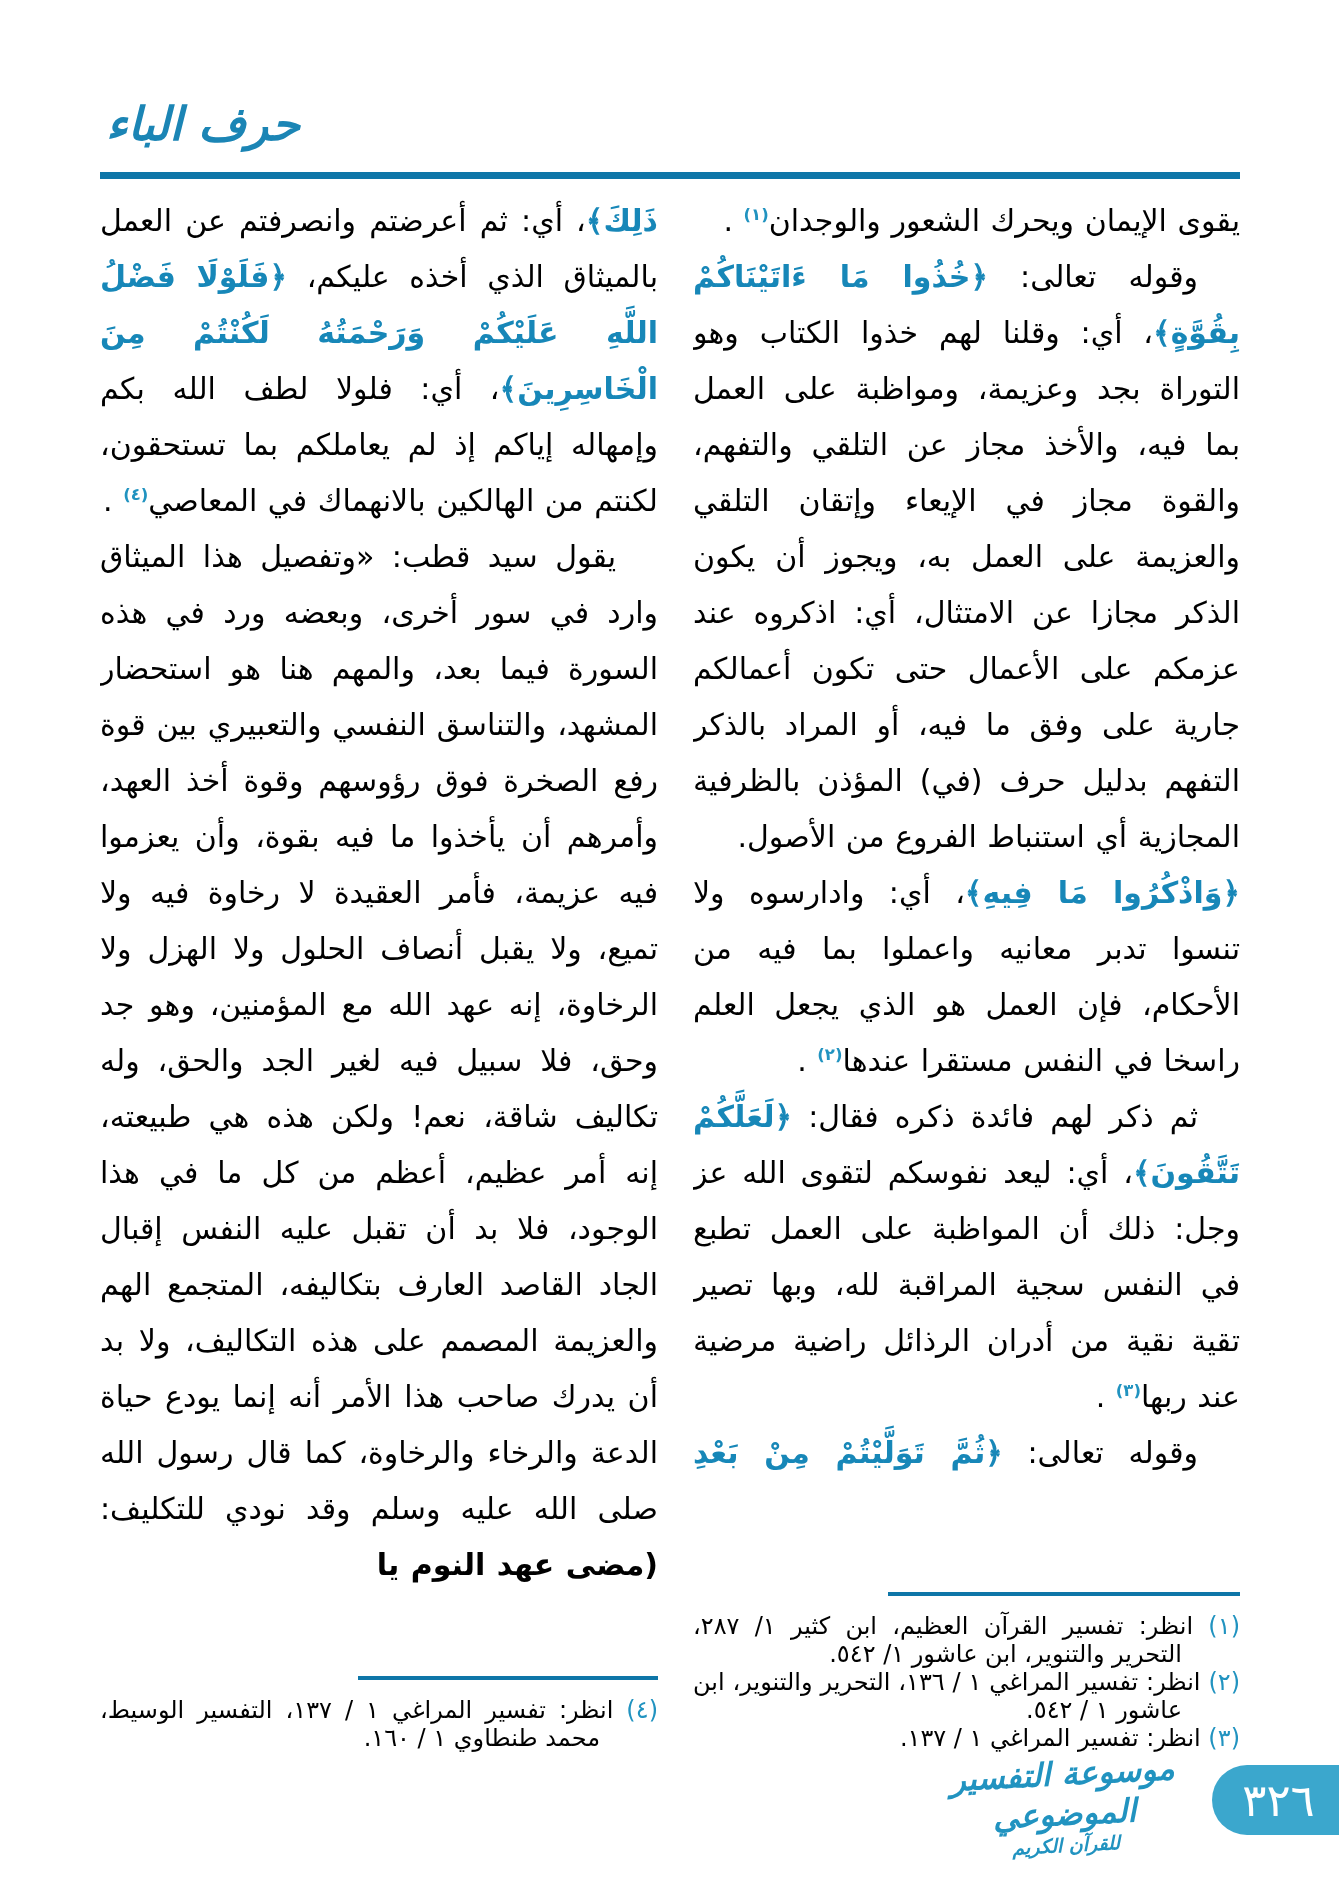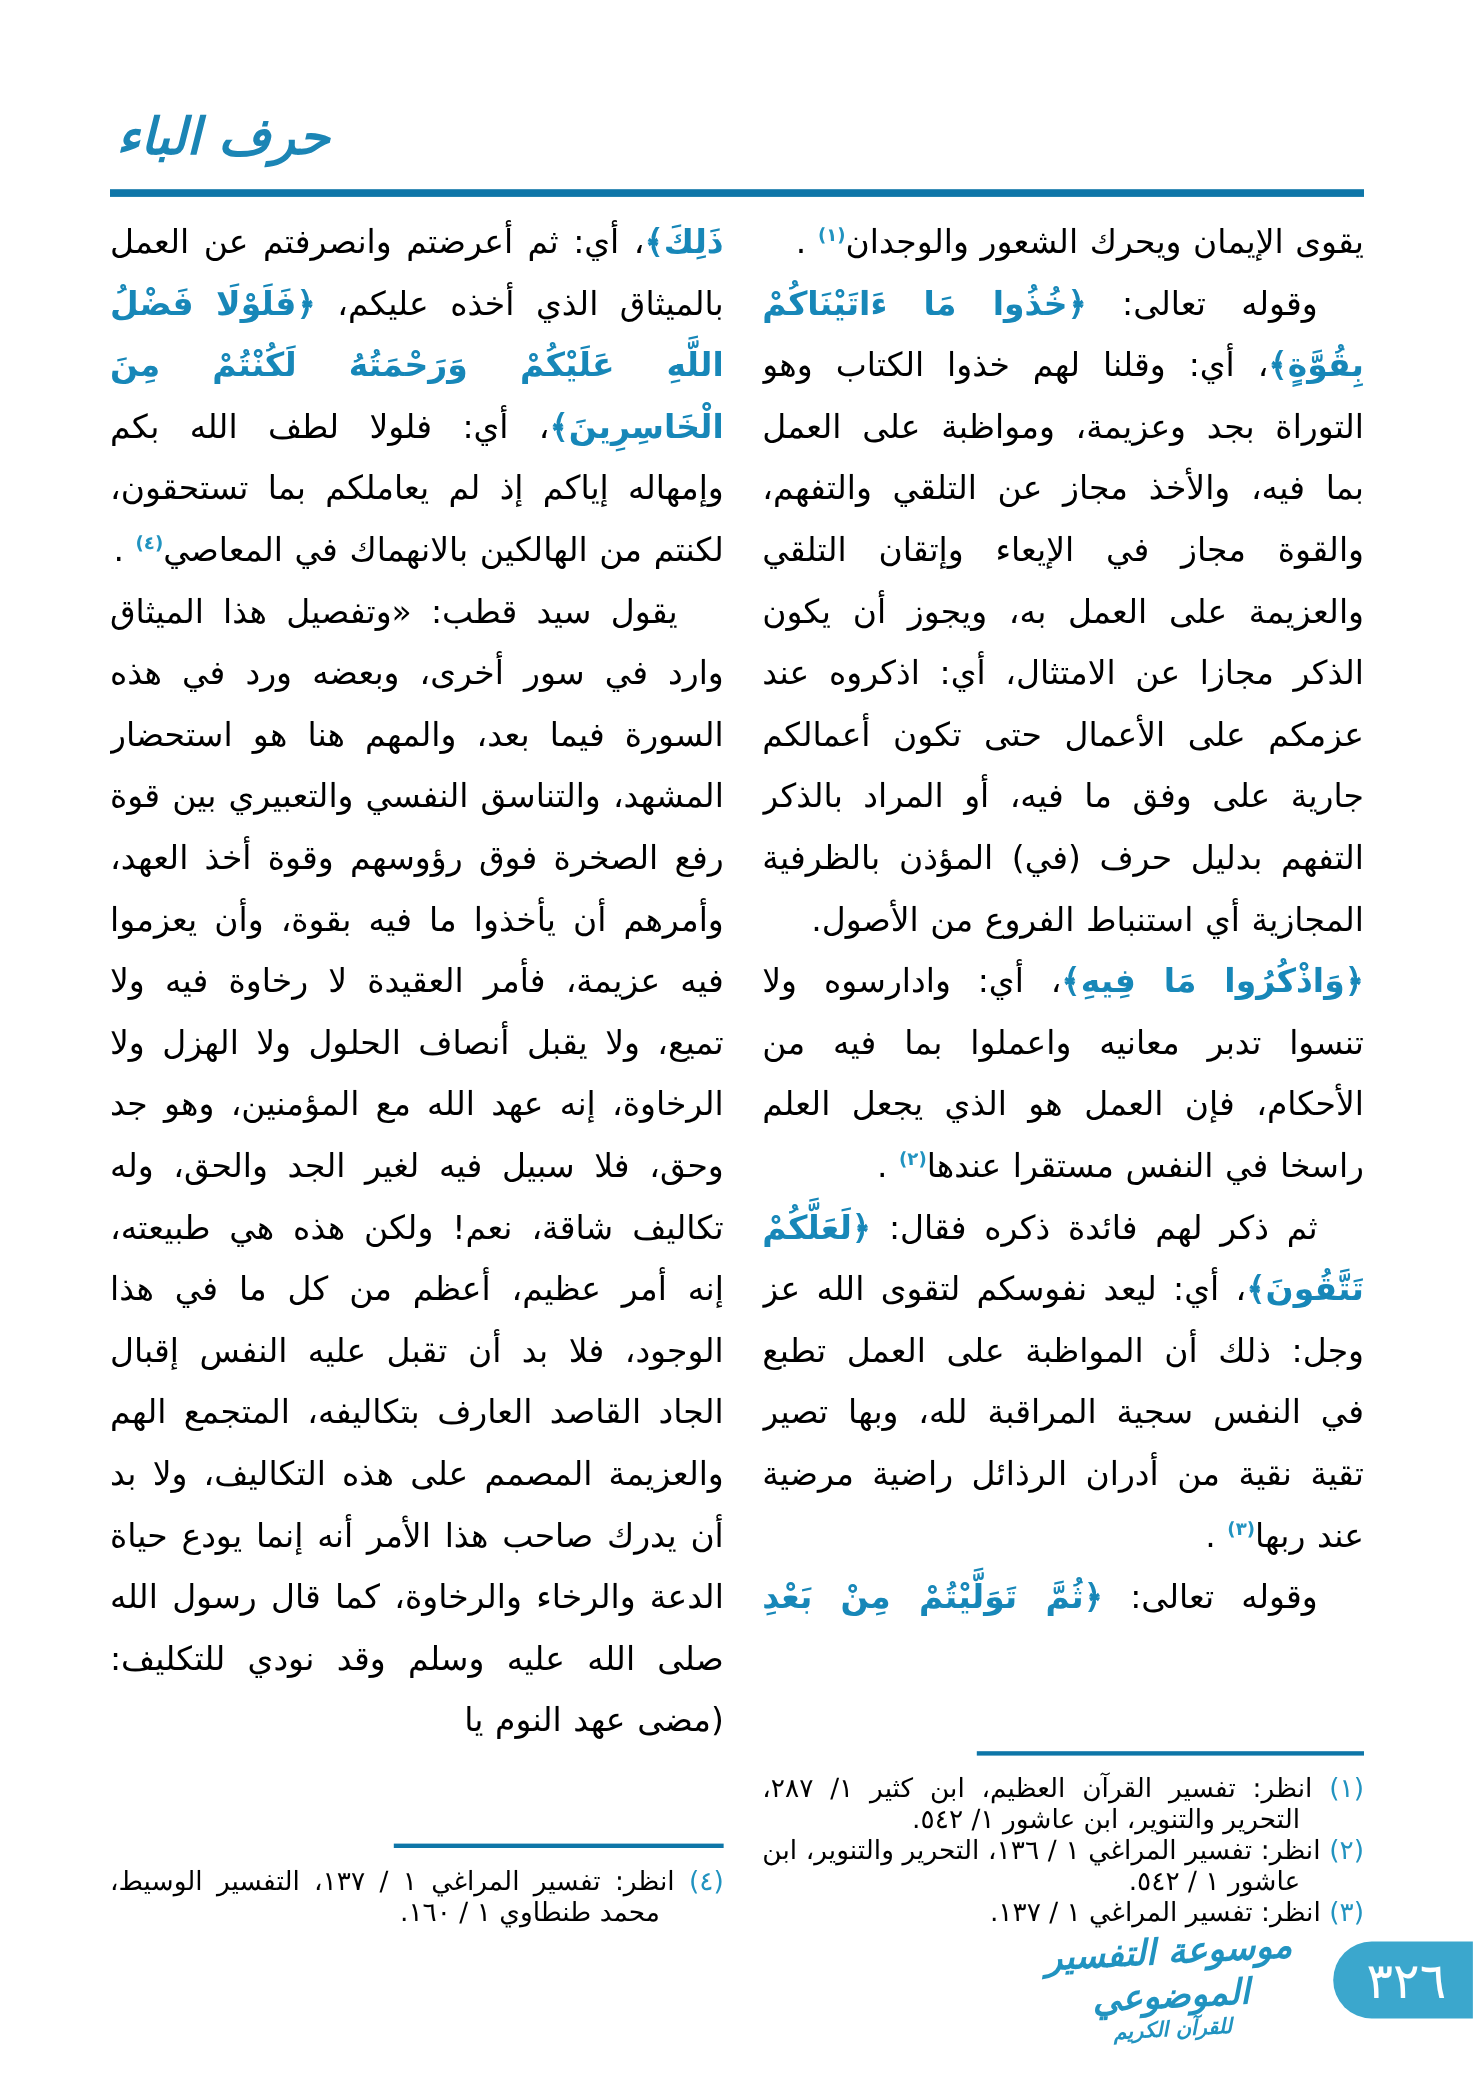--- a/index.html
+++ b/index.html
@@ -36,21 +36,21 @@
     margin:0;
     font-size:30px;
     line-height:56px;
     text-align:justify;
     word-spacing:1px;
   }
   .col p.indent { text-indent:42px; }
   .col p.spread { text-align-last:justify; }
 
   .quran { color:#1787B8; font-weight:bold; }
-  .bold  { font-weight:normal;margin-top:40px; }
+  .bold  { font-weight:bold;margin-top:40px; }
   .footref {
     color:#2193C0;
     font-size:0.55em;
     vertical-align:super;
     line-height:0;
     font-weight:bold;
   }
 
   
   .footnotes { margin-top:auto; padding-bottom:6px; }

